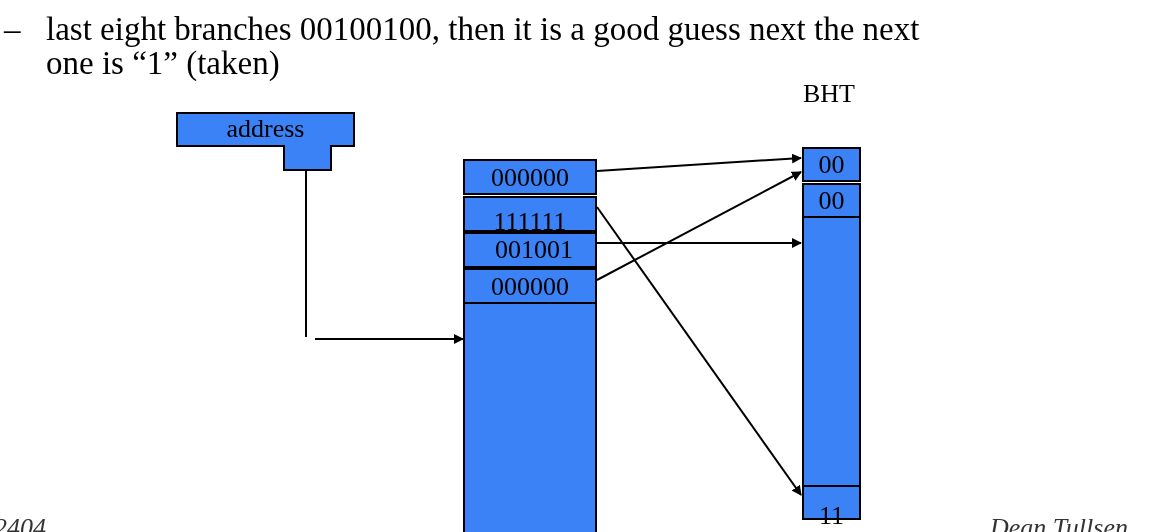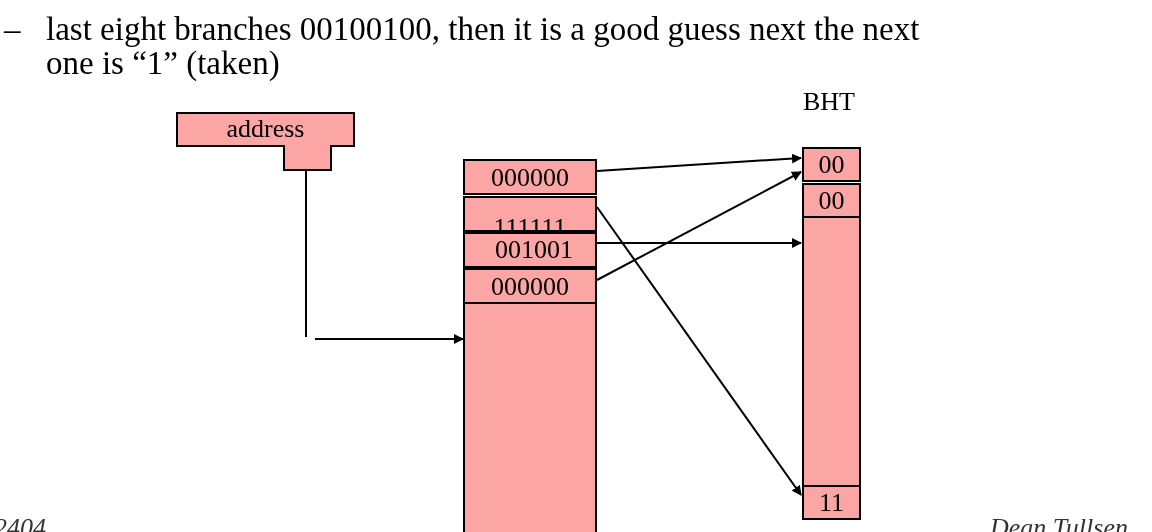--- a/index.html
+++ b/index.html
@@ -25,27 +25,27 @@
     #bullet-dash { left: 4px; top: 11px; }
     #bullet-line1 { left: 46px; top: 11px; }
     #bullet-line2 { left: 46px; top: 45px; }
 
     .diagram-label {
       position: absolute;
       font-size: 26px;
       line-height: 28px;
       white-space: nowrap;
     }
-    #bht-title { left: 803px; top: 88px; }
+    #bht-title { left: 803px; top: 80px; }
 
     .box {
       position: absolute;
       box-sizing: border-box;
       border: 2px solid #000;
-      background: #fca5a5;
+      background: #3b82f6;
     }
     .cell-text {
       position: absolute;
       left: 0; right: 0;
       text-align: center;
       font-size: 26px;
       line-height: 30px;
     }
 
     .footer {
@@ -76,39 +76,39 @@
 <div class="box" style="left:176px; top:112px; width:179px; height:35px;">
   <div class="cell-text" style="top:0px; line-height:30px;">address</div>
 </div>
 <div class="box" style="left:283px; top:145px; width:49px; height:26px; border-top:none;"></div>
 
 <div class="box" style="left:463px; top:300px; width:134px; height:240px;"></div>
 <div class="box" style="left:463px; top:159px; width:134px; height:36px;">
   <div class="cell-text" style="top:2px;">000000</div>
 </div>
 <div class="box" style="left:463px; top:196px; width:134px; height:36px;">
-  <div class="cell-text" style="top:15px;text-align:center;">111111</div>
+  <div class="cell-text" style="top:9px;text-align:center;">111111</div>
 </div>
 <div class="box" style="left:463px; top:232px; width:134px; height:36px;">
   <div class="cell-text" style="top:1px;margin-left:8px;">001001</div>
 </div>
 <div class="box" style="left:463px; top:268px; width:134px; height:36px;">
   <div class="cell-text" style="top:2px;">000000</div>
 </div>
 
 <div class="diagram-label" id="bht-title">BHT</div>
 <div class="box" style="left:802px; top:216px; width:59px; height:272px;"></div>
 <div class="box" style="left:802px; top:147px; width:59px; height:35px;">
   <div class="cell-text" style="top:1px;">00</div>
 </div>
 <div class="box" style="left:802px; top:183px; width:59px; height:35px;">
   <div class="cell-text" style="top:1px;">00</div>
 </div>
 <div class="box" style="left:802px; top:485px; width:59px; height:35px;">
-  <div class="cell-text" style="top:1px;">11</div>
+  <div class="cell-text" style="top:14px;">11</div>
 </div>
 
 <svg id="diagram-svg" viewBox="0 0 1152 532" xmlns="http://www.w3.org/2000/svg">
   <defs>
     <marker id="arrowhead" markerWidth="10" markerHeight="10" refX="9" refY="5" orient="auto" markerUnits="userSpaceOnUse">
       <path d="M0,0 L10,5 L0,10 Z" fill="#000"></path>
     </marker>
   </defs>
 
   <line x1="306" y1="171" x2="306" y2="337" stroke="#000" stroke-width="2"></line>

